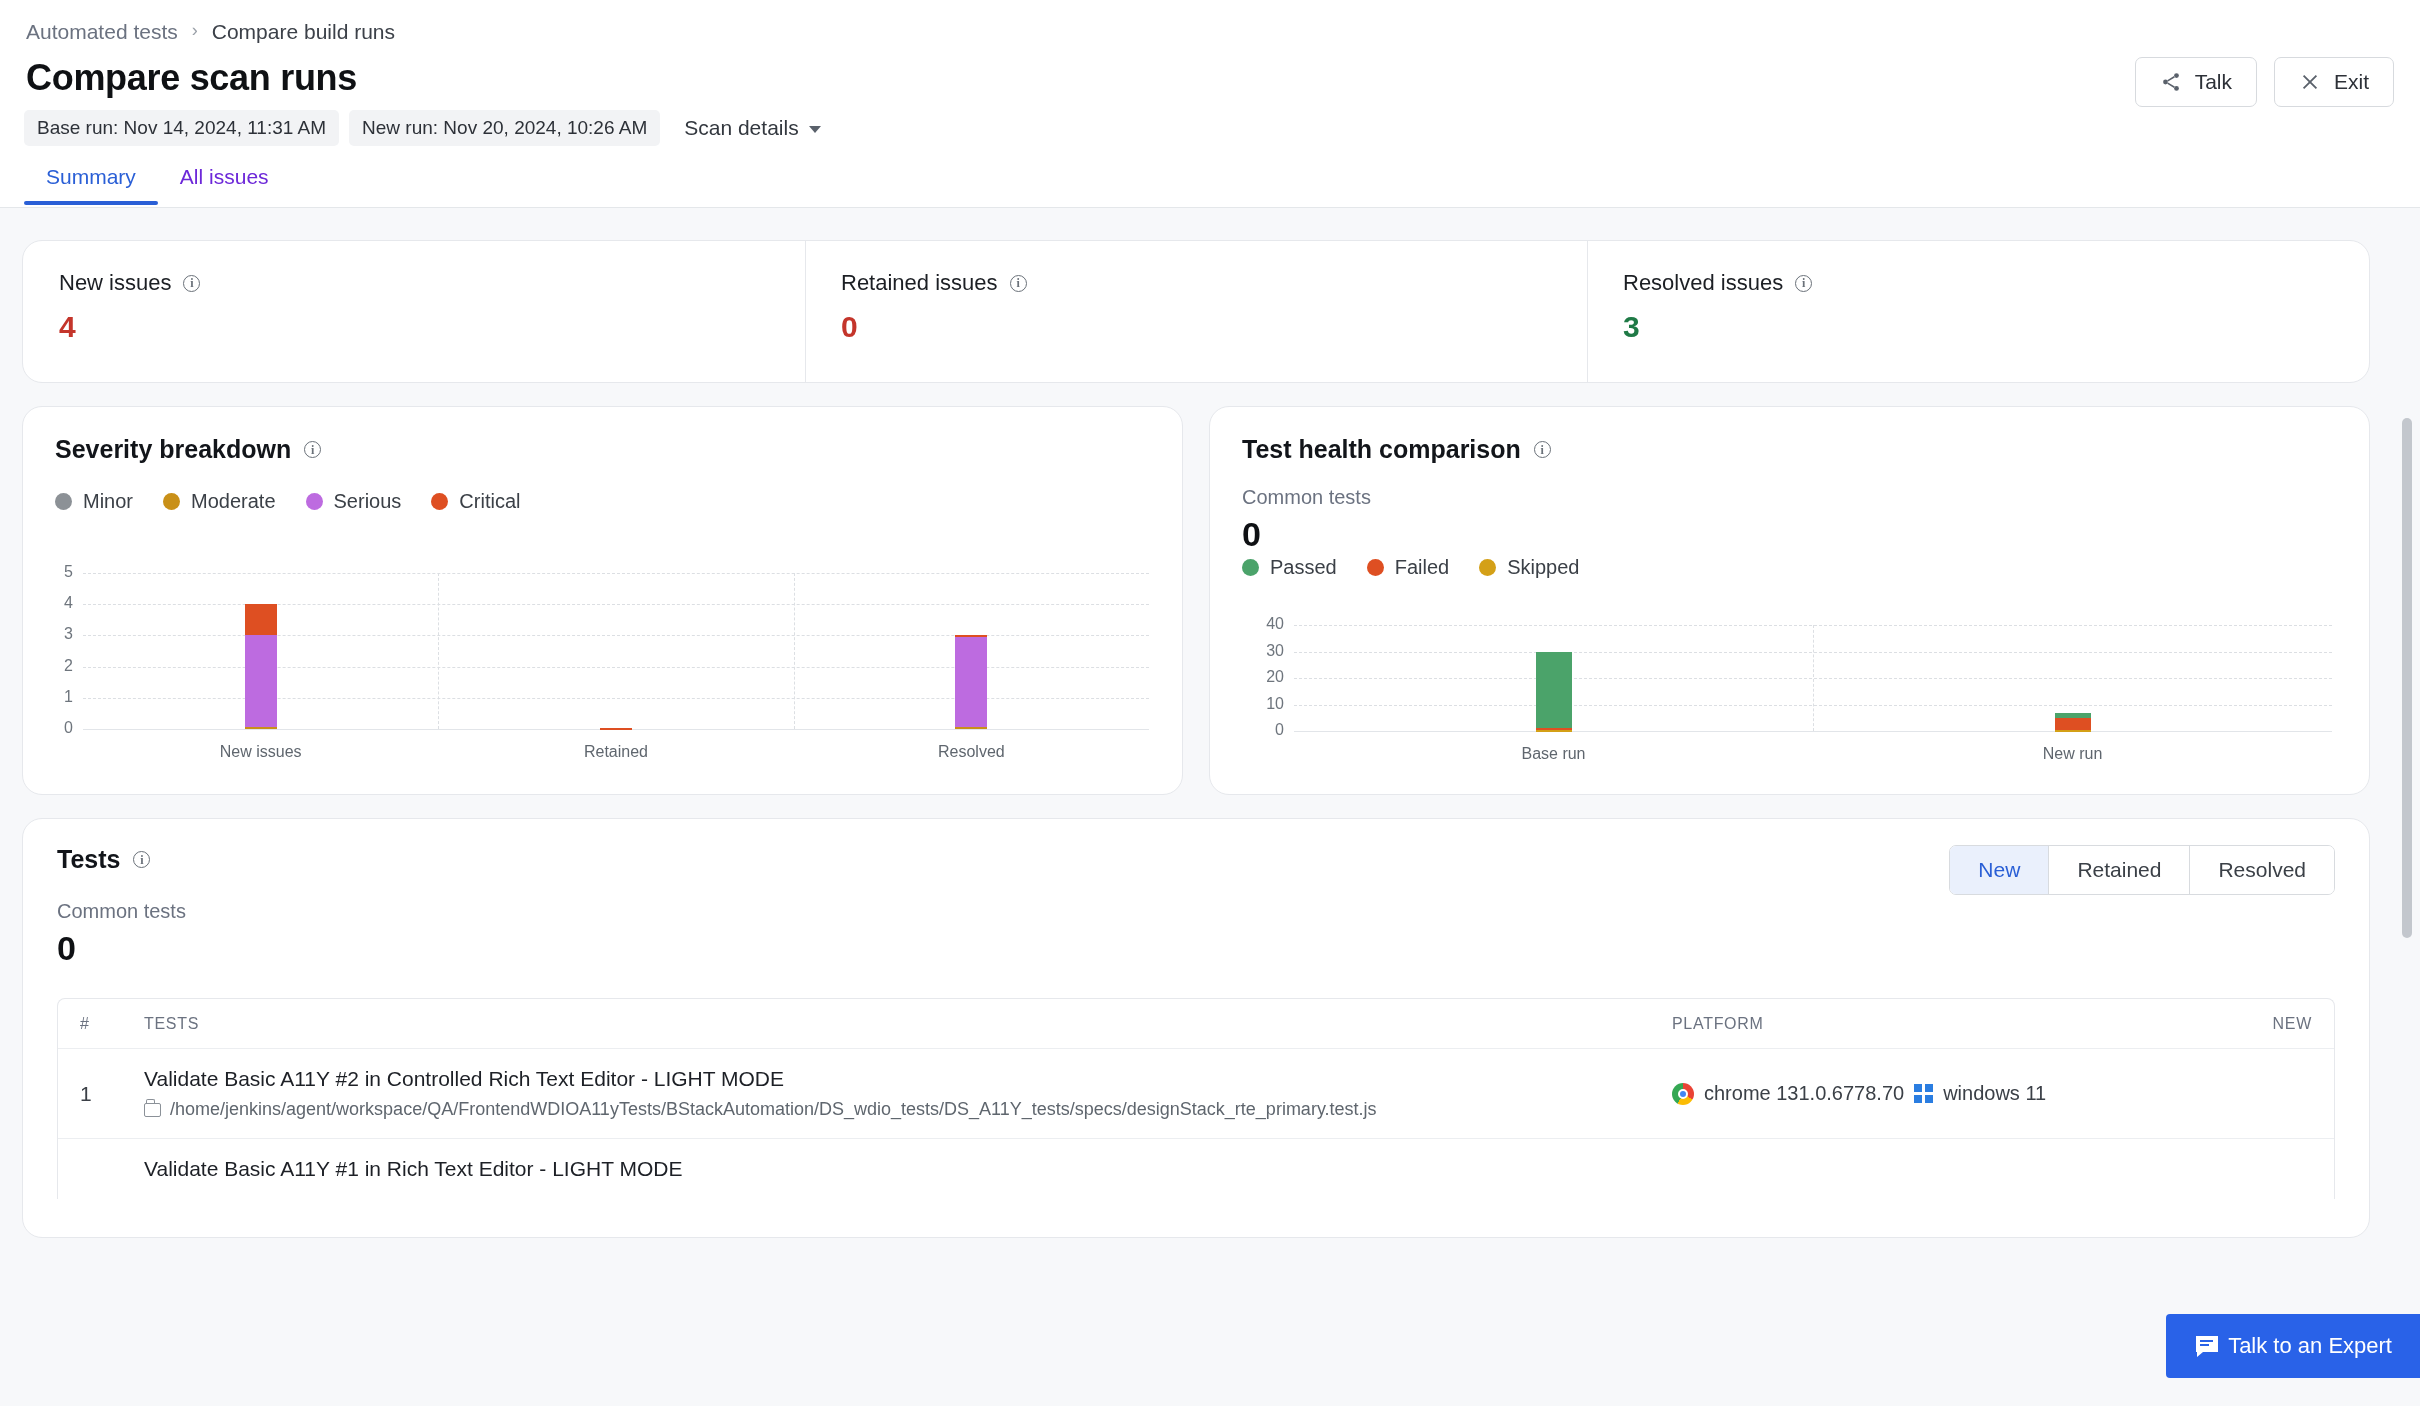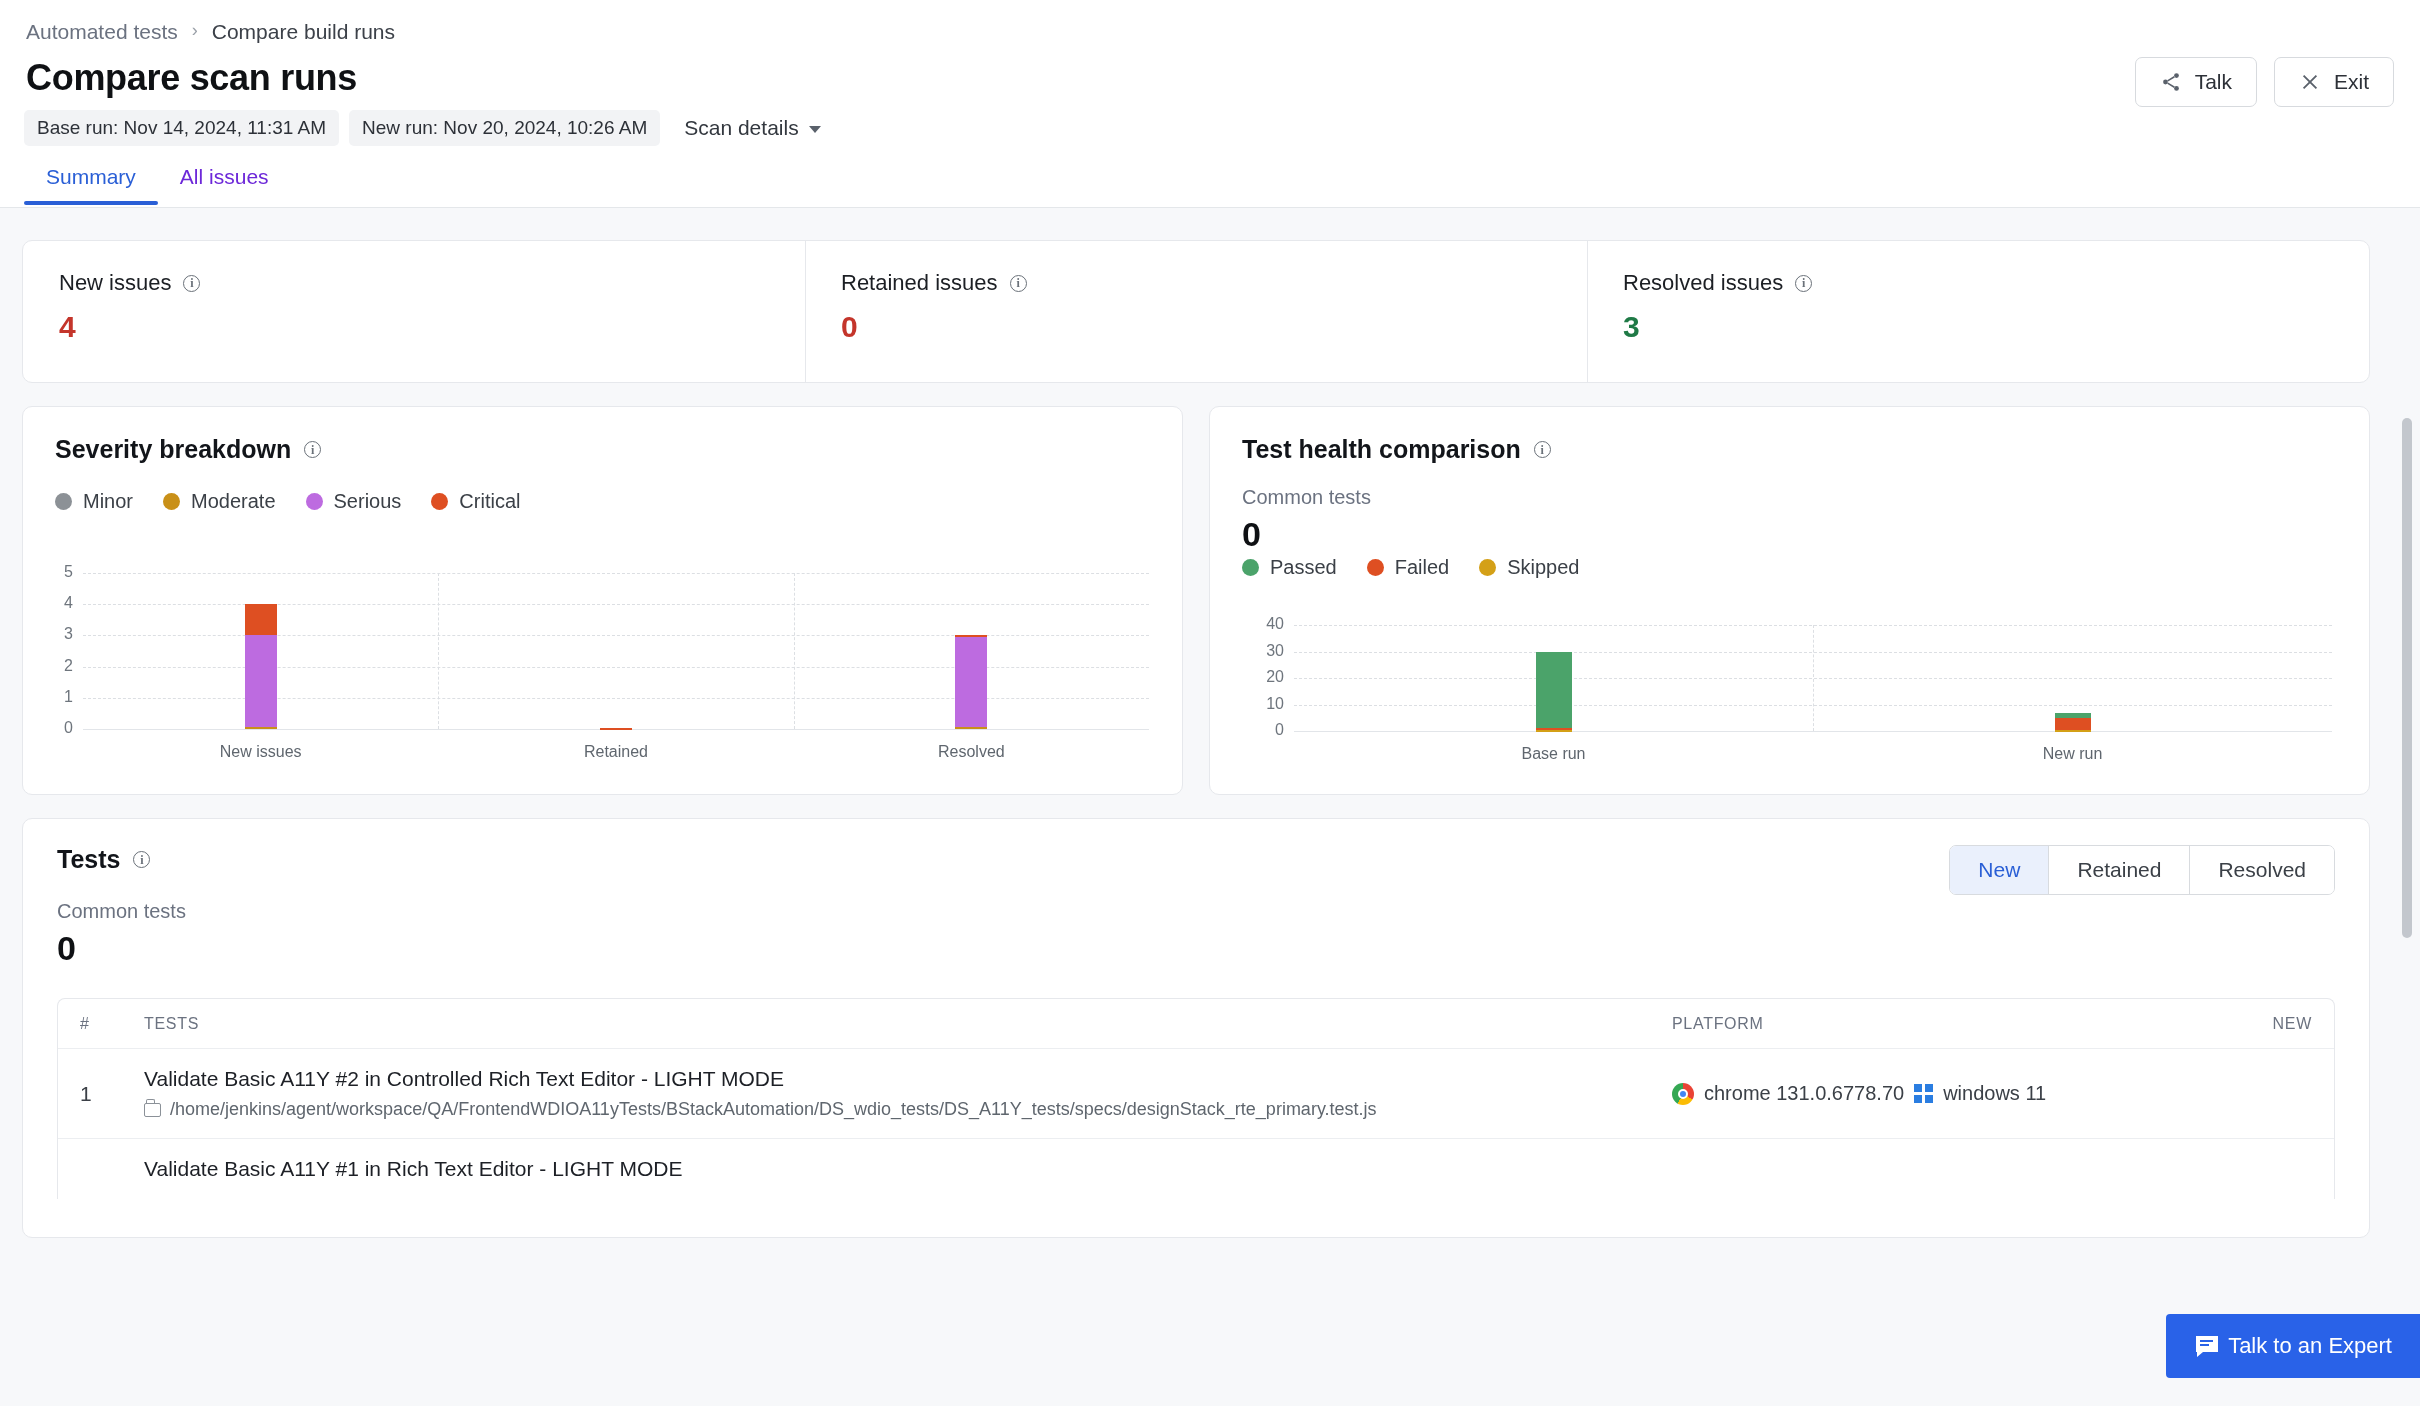--- a/index.html
+++ b/index.html
@@ -32,21 +32,21 @@
 
   
   .tabs { position:absolute; top:155px; left:24px; right:0; display:flex; gap:0; align-items:flex-end; }
   .tab { padding:10px 22px 16px 22px; font-size:21px; color:#6d28d9; cursor:pointer; position:relative; }
   .tab.active { color:#2a5fd6; font-weight:400; }
   .tab.active::after { content:""; position:absolute; left:0; right:0; bottom:0; height:4px; background:#2a5fd6; border-radius:2px;}
   .tabs-rule { position:absolute; top:207px; left:0; right:0; height:1px; background:#e4e7ea; }
 
   
   .body { position:absolute; top:208px; left:0; right:0; bottom:0; background:#f7f8fa; overflow:hidden; }
-  .card { background:#fff; border:1px solid #e6e8ec; border-radius:10px;justify-content:center; }
+  .card { background:#fff; border:1px solid #e6e8ec; border-radius:20px;justify-content:center; }
 
   .kpi-row { position:absolute; top:32px; left:22px; width:2348px; height:143px; display:flex; }
   .kpi { flex:1; padding:29px 36px; position:relative; }
   .kpi + .kpi::before { content:""; position:absolute; left:0; top:0; bottom:0; width:1px; background:#e6e8ec; }
   .kpi-label { font-size:22px; color:#1c1f24; display:flex; align-items:center; gap:12px; }
   .kpi-value { font-size:30px; font-weight:700; margin-top:14px; }
   .kpi-value.red { color:#c4352b; }
   .kpi-value.green { color:#1f7a46; }
 
   .info-i { display:inline-flex; align-items:center; justify-content:center;

